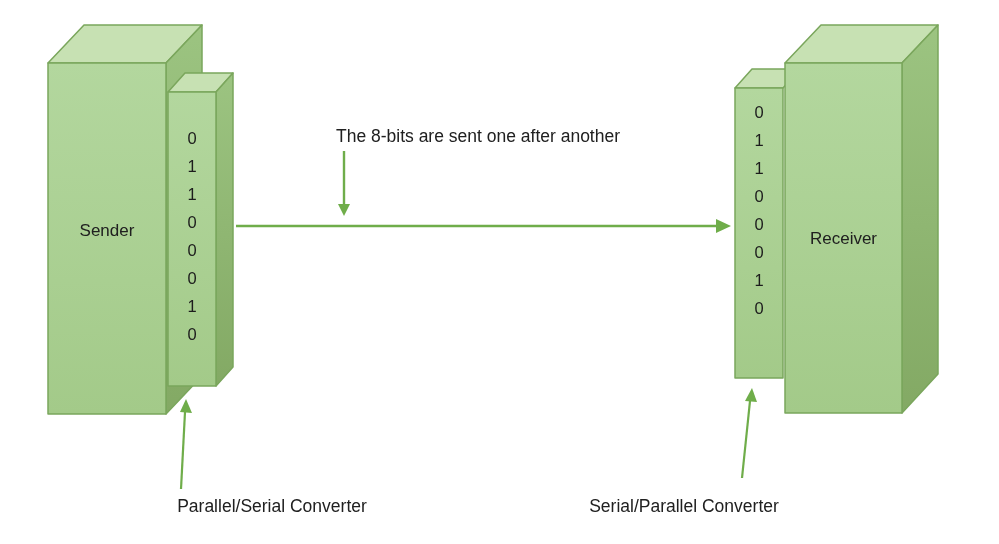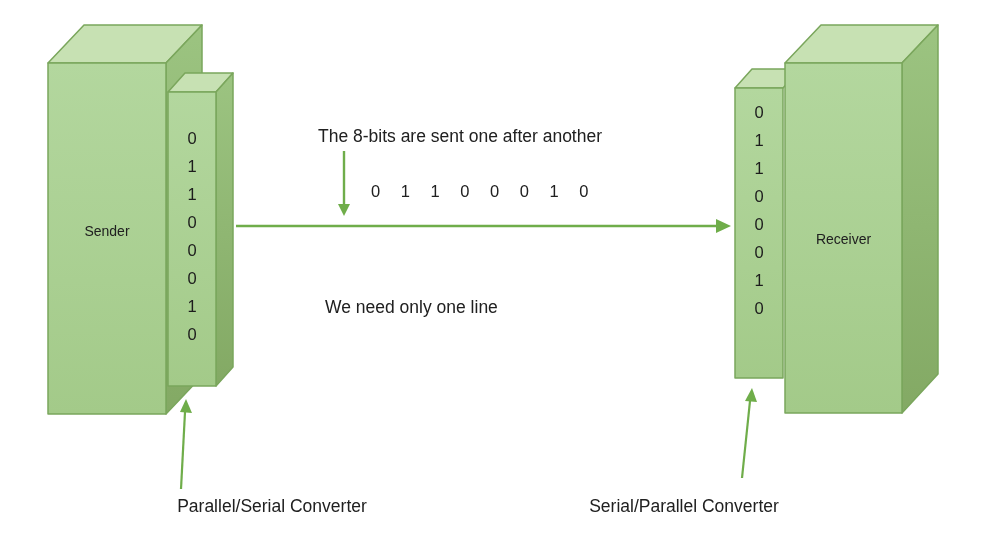--- a/index.html
+++ b/index.html
@@ -36,21 +36,21 @@
   }
   .arrow-head { fill: #6fad4a; stroke: none; }
   .txt {
     position: absolute;
     color: #202020;
     font-size: 17.5px;
     line-height: 22px;
     white-space: nowrap;
   }
   .txt-center { text-align: center; }
-  .box-label { font-size: 14px; }
+  .box-label { font-size: 17px; }
   .bits-col {
     position: absolute;
     width: 48px;
     font-size: 16.5px;
     color: #1c1c1c;
     text-align: center;
   }
   .bits-col span {
     display: block;
     line-height: 28px;
@@ -142,23 +142,21 @@
     <span>0</span>
     <span>1</span>
     <span>1</span>
     <span>0</span>
     <span>0</span>
     <span>0</span>
     <span>1</span>
     <span>0</span>
   </div>
 
-  <div class="txt txt-center" style="left:300px; top:125px; width:320px;">The 8-bits are sent one after another</div>
+  <div class="txt txt-center" style="left:318px; top:125px; width:320px;">The 8-bits are sent one after another</div>
 
-  <div class="txt txt-center serial-bits" style="left:370px; top:180px; width:220px;">0 1 1 0 0 0 1 0</div>
 
-  <div class="txt" style="left:325px; top:296px;">We need only one line</div>
 
   <div class="txt txt-center converter-label" style="left:162px; top:495px; width:220px;text-align:center;">Parallel/Serial Converter</div>
 
   <div class="txt txt-center converter-label" style="left:574px; top:495px; width:220px;">Serial/Parallel Converter</div>
 
 </div>
 
 </body></html>

